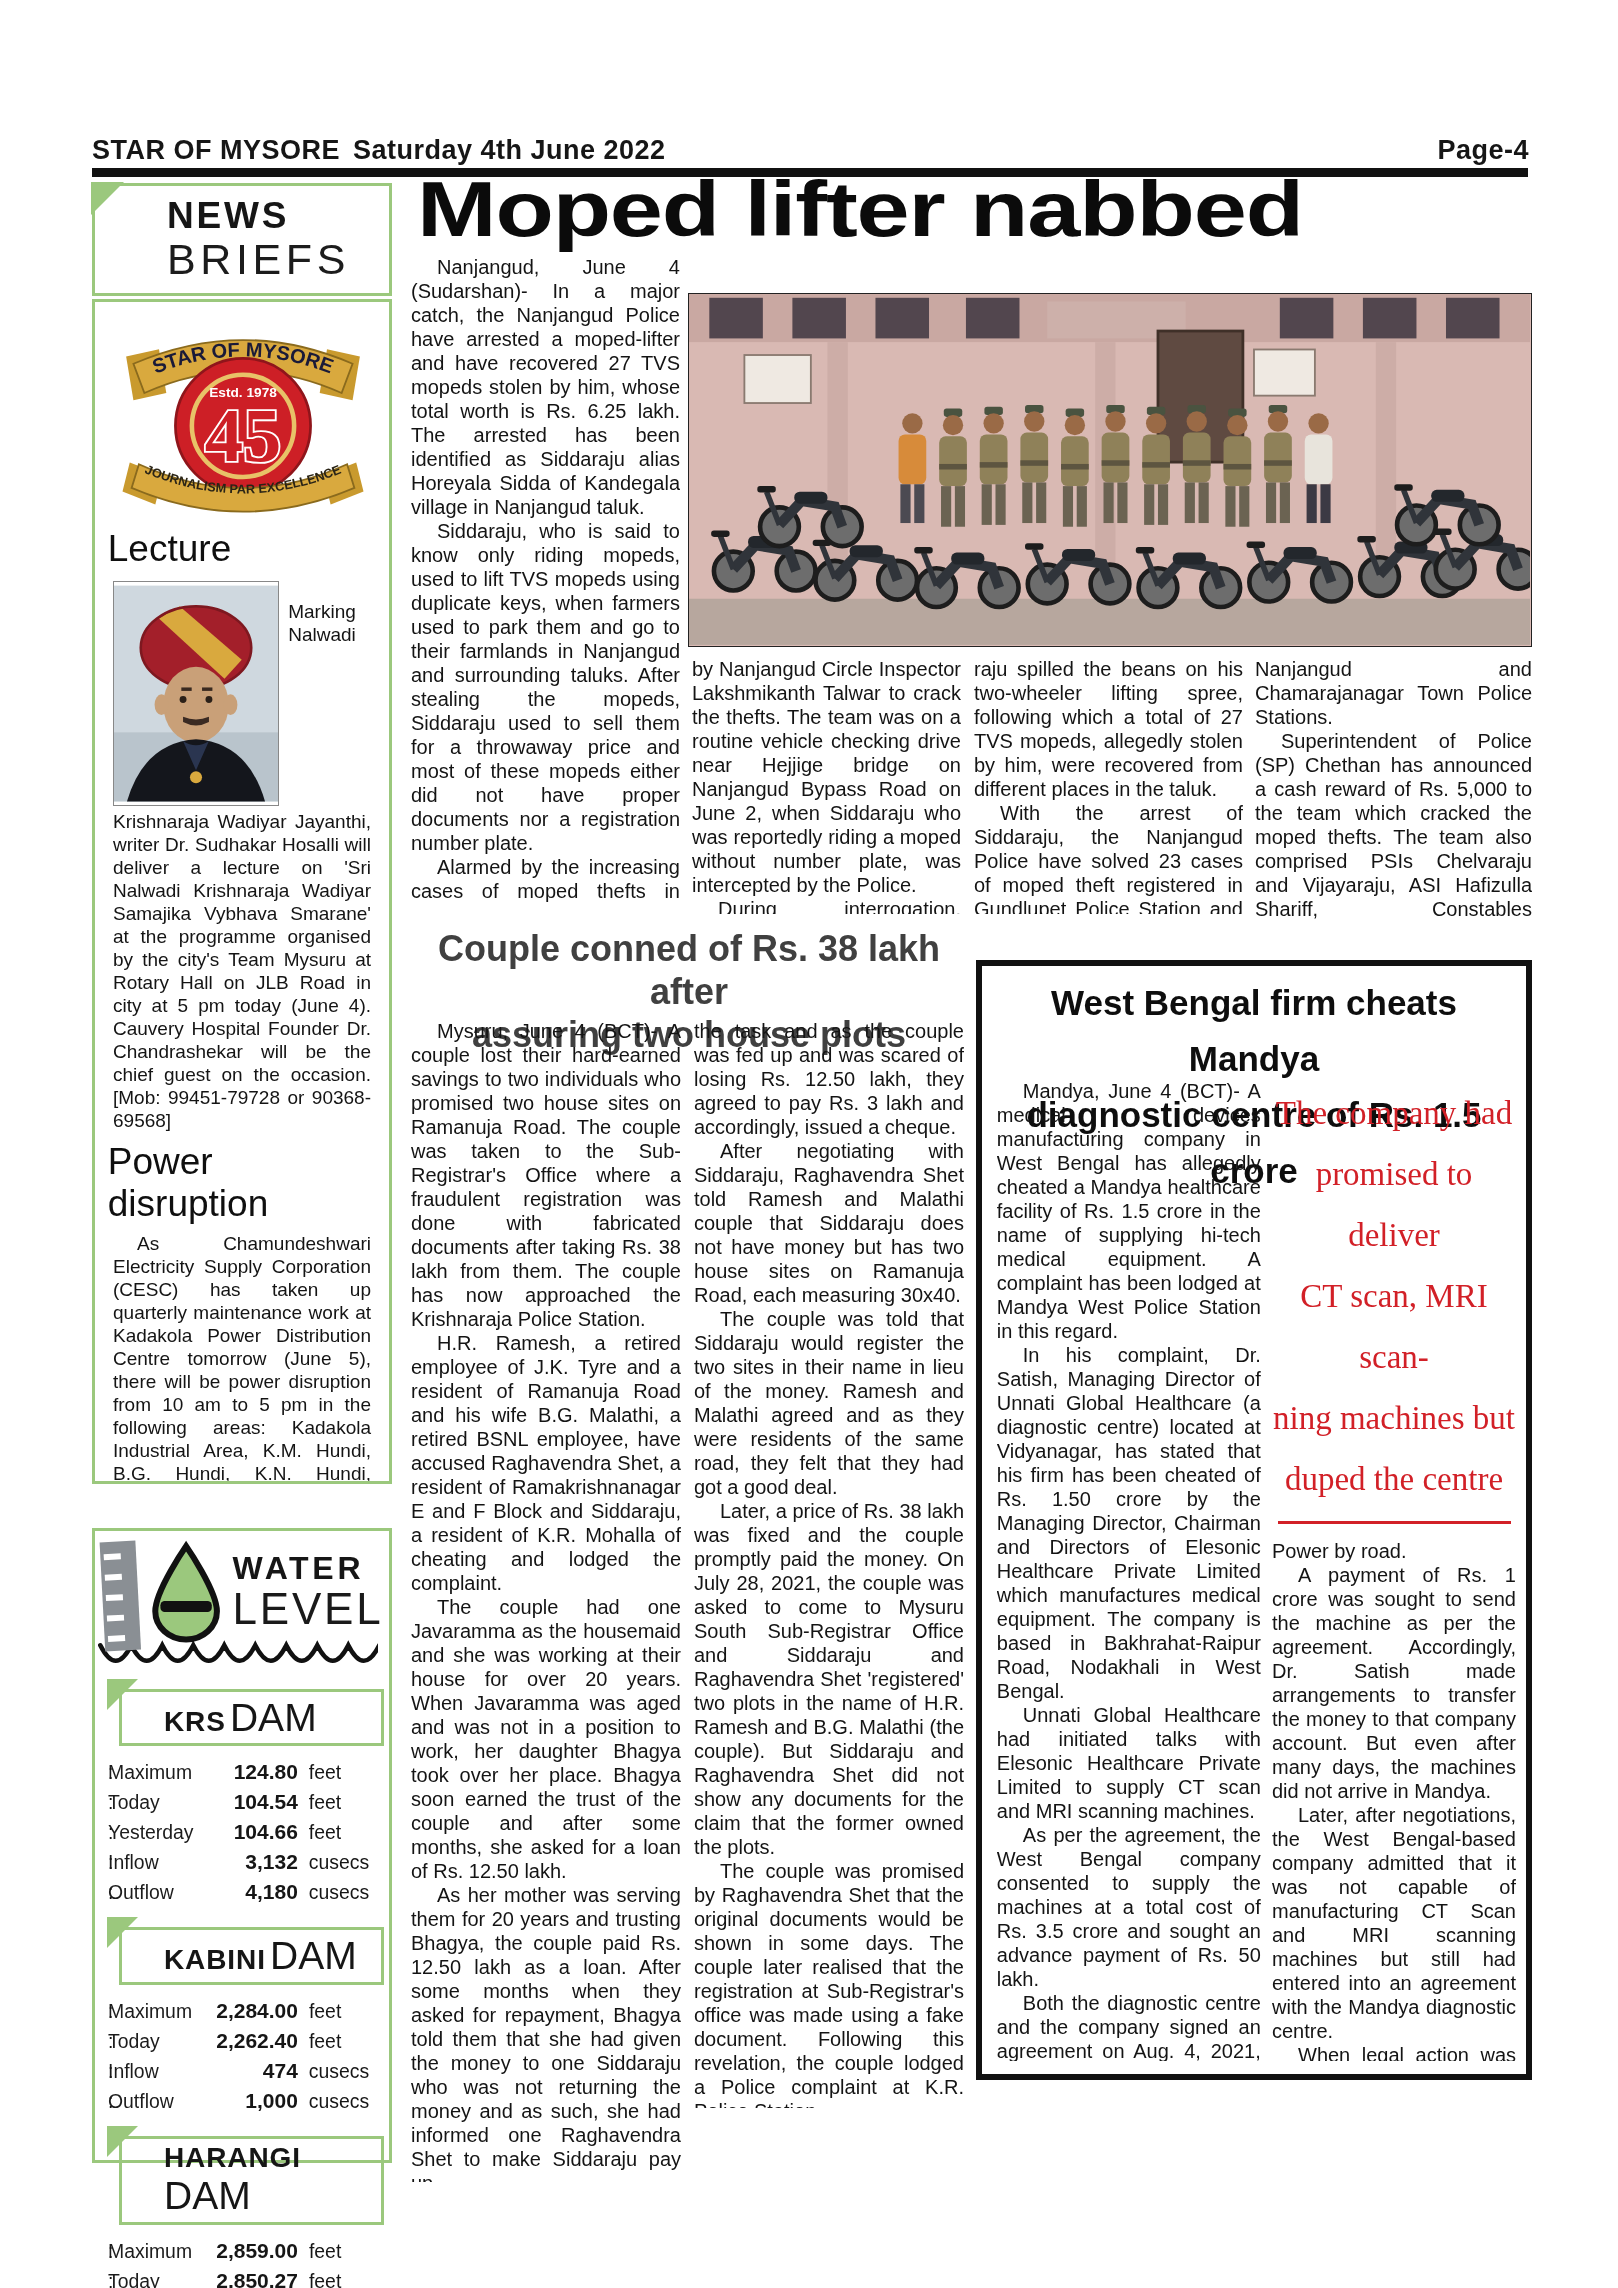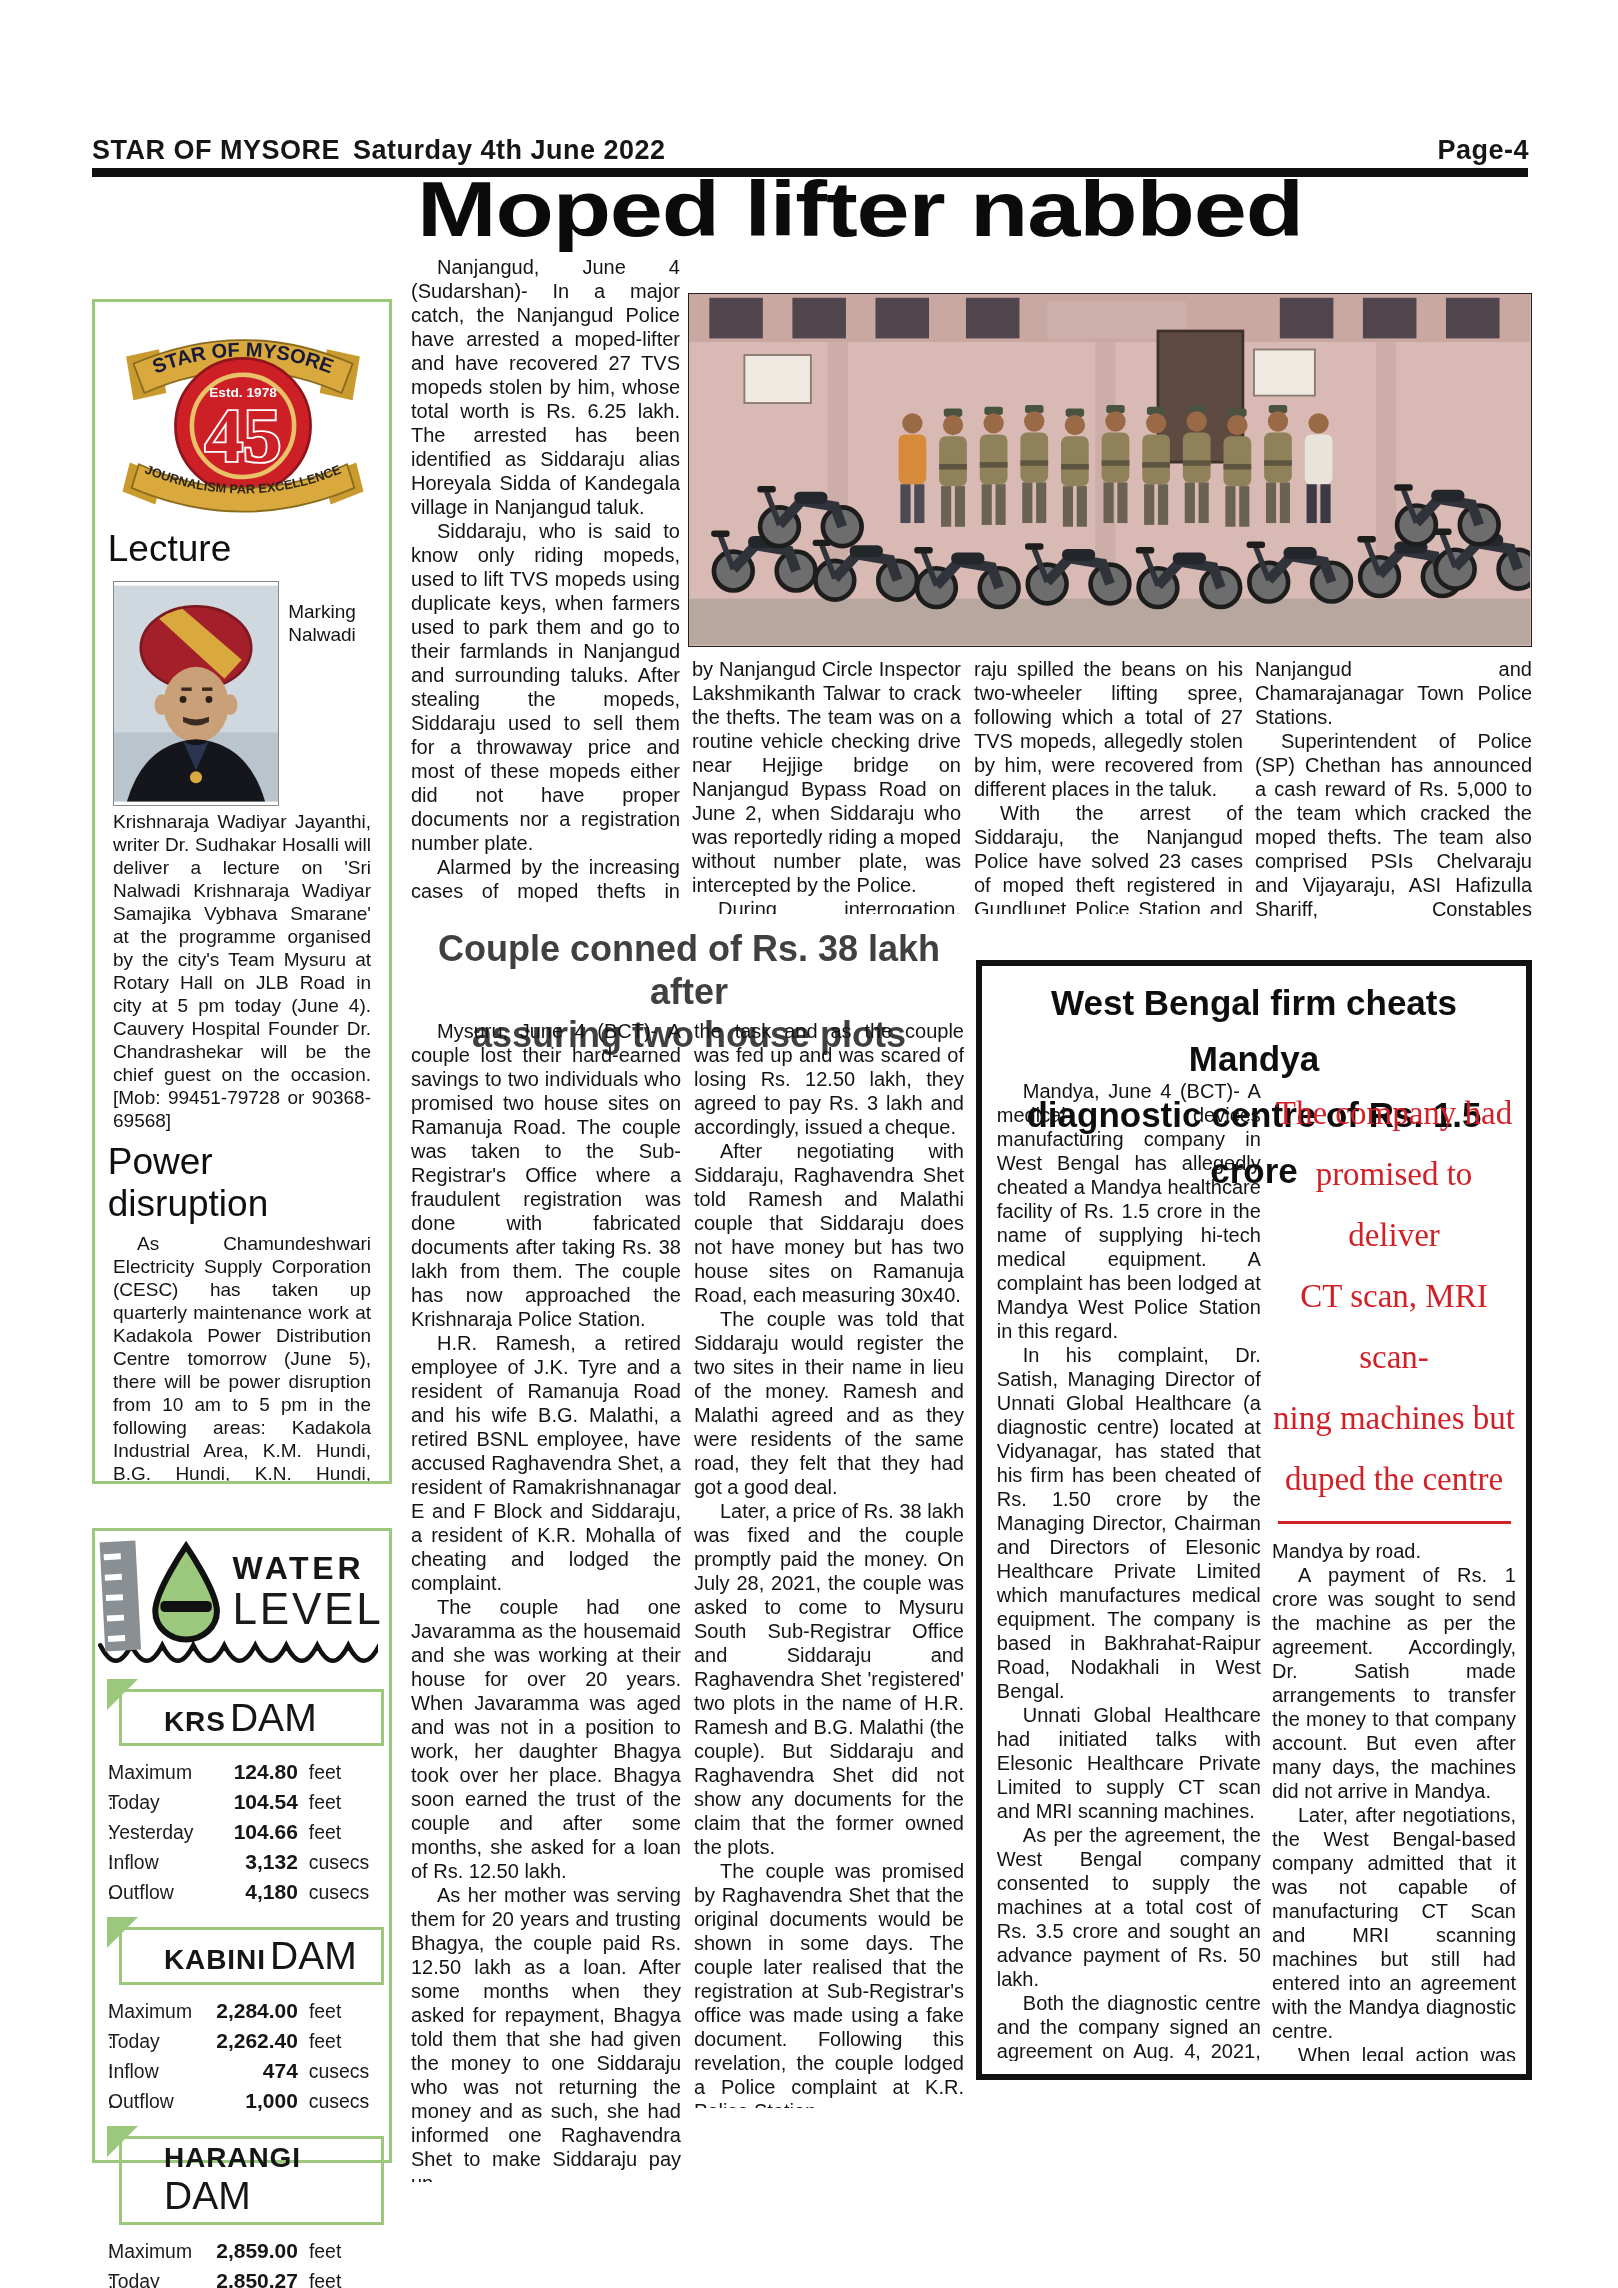--- a/index.html
+++ b/index.html
@@ -57,20 +57,27 @@
 </head>
 <body>
 
 <div class="page">
 
   <div class="hdr-text" style="left:92px;">STAR OF MYSORE</div>
   <div class="hdr-text" style="left:353px;">Saturday 4th June 2022</div>
   <div class="hdr-text" style="right:90px;">Page-4</div>
   <div class="hdr-rule"></div>
 
+  <div class="green-box" style="top:183px;height:113px;">
+    <div class="fold"></div>
+    <div class="nb-title">
+      <div class="nb-line1">NEWS</div>
+      <div class="nb-line2">BRIEFS</div>
+    </div>
+  </div>
 
   <div class="green-box" style="top:299px;height:1185px;">
     <div class="briefs-inner">
 
       <svg width="274" height="210" viewBox="0 0 300 230" style="display:block;margin:1.8px auto 0;">
         <defs>
           <path id="arcTop" d="M38,78 Q150,26 262,78"></path>
           <path id="arcBot" d="M34,176 Q150,228 266,176"></path>
         </defs>
         <path d="M22,52 L58,44 L66,92 L30,100 Z" fill="#c99a2e"></path>
@@ -363,21 +370,21 @@
         <p>Both the diagnostic centre and the company signed an agreement on Aug. 4, 2021, regarding the deal and Rs. 50 lakh was paid in advance.</p>
       </div>
     <div class="wb-col" style="left:290px;width:244px;height:982px;overflow:hidden;">
       <div class="pull-quote">The company had
 promised to deliver
 CT scan, MRI scan-
 ning machines but
 duped the centre</div>
       <div class="quote-rule"></div>
       <div class="col cont" style="position:static;width:244px;">
-          <p>Mandya by road.</p>
+          <p>Power by road.</p>
           <p>A payment of Rs. 1 crore was sought to send the machine as per the agreement. Accordingly, Dr. Satish made arrangements to transfer the money to that company account. But even after many days, the machines did not arrive in Mandya.</p>
           <p>Later, after negotiations, the West Bengal-based company admitted that it was not capable of manufacturing CT Scan and MRI scanning machines but still had entered into an agreement with the Mandya diagnostic centre.</p>
           <p>When legal action was threatened, that company promised to return the Rs. 1.5 crore along with interest. Dr. Satish agreed and Elesonic Healthcare issued three cheques. But to Dr. Satish's dismay, all the three cheques bounced.</p>
         </div>
     </div>
   </div>
 
 </div>
 
 

